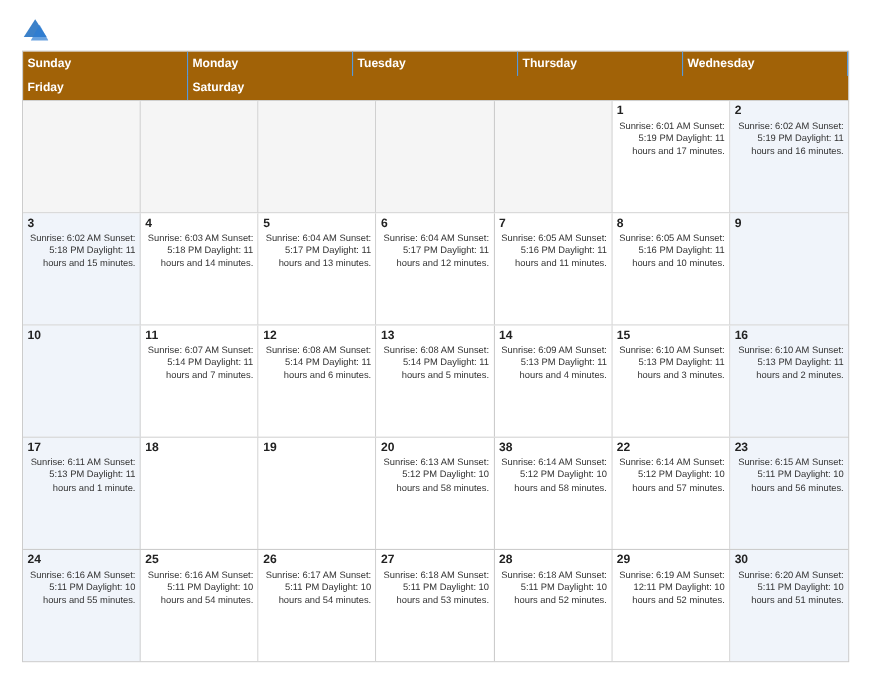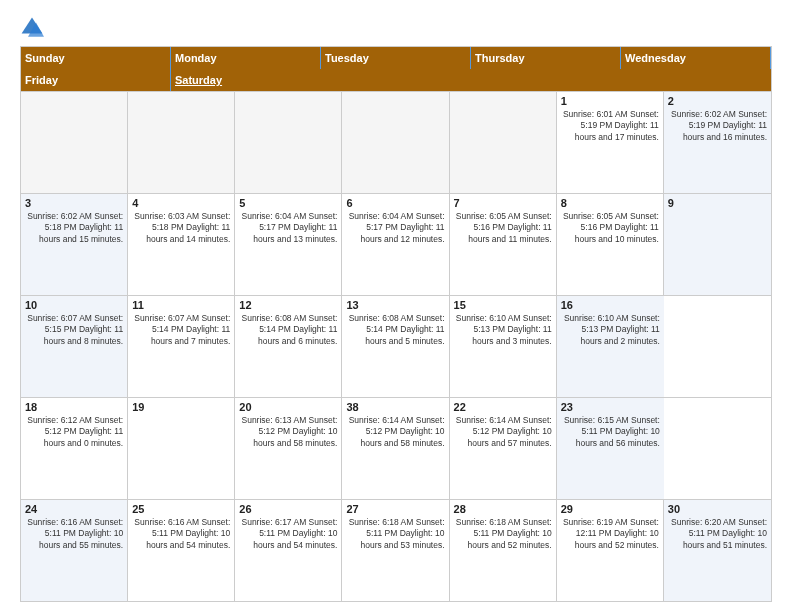--- a/index.html
+++ b/index.html
@@ -75,21 +75,20 @@
     .cal-header-cell {
       color: #fff;
       font-weight: bold;
       font-size: 11px;
       padding: 5px 4px;
       text-align: left;
       border-right: 1px solid #5599dd;
     }
     .cal-header-cell:last-child {
       border-right: none;
-      text-decoration: underline;
     }
     .cal-body {
       flex: 1;
       display: flex;
       flex-direction: column;
     }
     .cal-week {
       display: grid;
       grid-template-columns: repeat(7, 1fr);
       flex: 1;
@@ -218,61 +217,67 @@
 Sunset: 5:16 PM
 Daylight: 11 hours and 10 minutes.</div>
           </div>
           <div class="cal-cell saturday">
             <div class="day-number">9</div>
           </div>
         </div>
         <div class="cal-week">
           <div class="cal-cell sunday">
             <div class="day-number">10</div>
-            <div class="day-info">Sunrise: 6:07 AM
-Sunset: 5:15 PM
-Daylight: 11 hours and 8 minutes.</div>
           </div>
           <div class="cal-cell">
             <div class="day-number">11</div>
             <div class="day-info">Sunrise: 6:07 AM
 Sunset: 5:14 PM
 Daylight: 11 hours and 7 minutes.</div>
           </div>
           <div class="cal-cell">
             <div class="day-number">12</div>
             <div class="day-info">Sunrise: 6:08 AM
 Sunset: 5:14 PM
 Daylight: 11 hours and 6 minutes.</div>
           </div>
           <div class="cal-cell">
             <div class="day-number">13</div>
             <div class="day-info">Sunrise: 6:08 AM
 Sunset: 5:14 PM
 Daylight: 11 hours and 5 minutes.</div>
           </div>
           <div class="cal-cell">
+            <div class="day-number">14</div>
+            <div class="day-info">Sunrise: 6:09 AM
+Sunset: 5:13 PM
+Daylight: 11 hours and 4 minutes.</div>
+          </div>
+          <div class="cal-cell">
             <div class="day-number">15</div>
             <div class="day-info">Sunrise: 6:10 AM
 Sunset: 5:13 PM
 Daylight: 11 hours and 3 minutes.</div>
           </div>
           <div class="cal-cell saturday">
             <div class="day-number">16</div>
             <div class="day-info">Sunrise: 6:10 AM
 Sunset: 5:13 PM
 Daylight: 11 hours and 2 minutes.</div>
           </div>
         </div>
         <div class="cal-week">
+          <div class="cal-cell sunday">
+            <div class="day-number">17</div>
+            <div class="day-info">Sunrise: 6:11 AM
+Sunset: 5:13 PM
+Daylight: 11 hours and 1 minute.</div>
+          </div>
           <div class="cal-cell">
             <div class="day-number">18</div>
-            <div class="day-info">Sunrise: 6:12 AM
-Sunset: 5:12 PM
-Daylight: 11 hours and 0 minutes.</div>
           </div>
           <div class="cal-cell">
             <div class="day-number">19</div>
           </div>
           <div class="cal-cell">
             <div class="day-number">20</div>
             <div class="day-info">Sunrise: 6:13 AM
 Sunset: 5:12 PM
 Daylight: 10 hours and 58 minutes.</div>
           </div>

